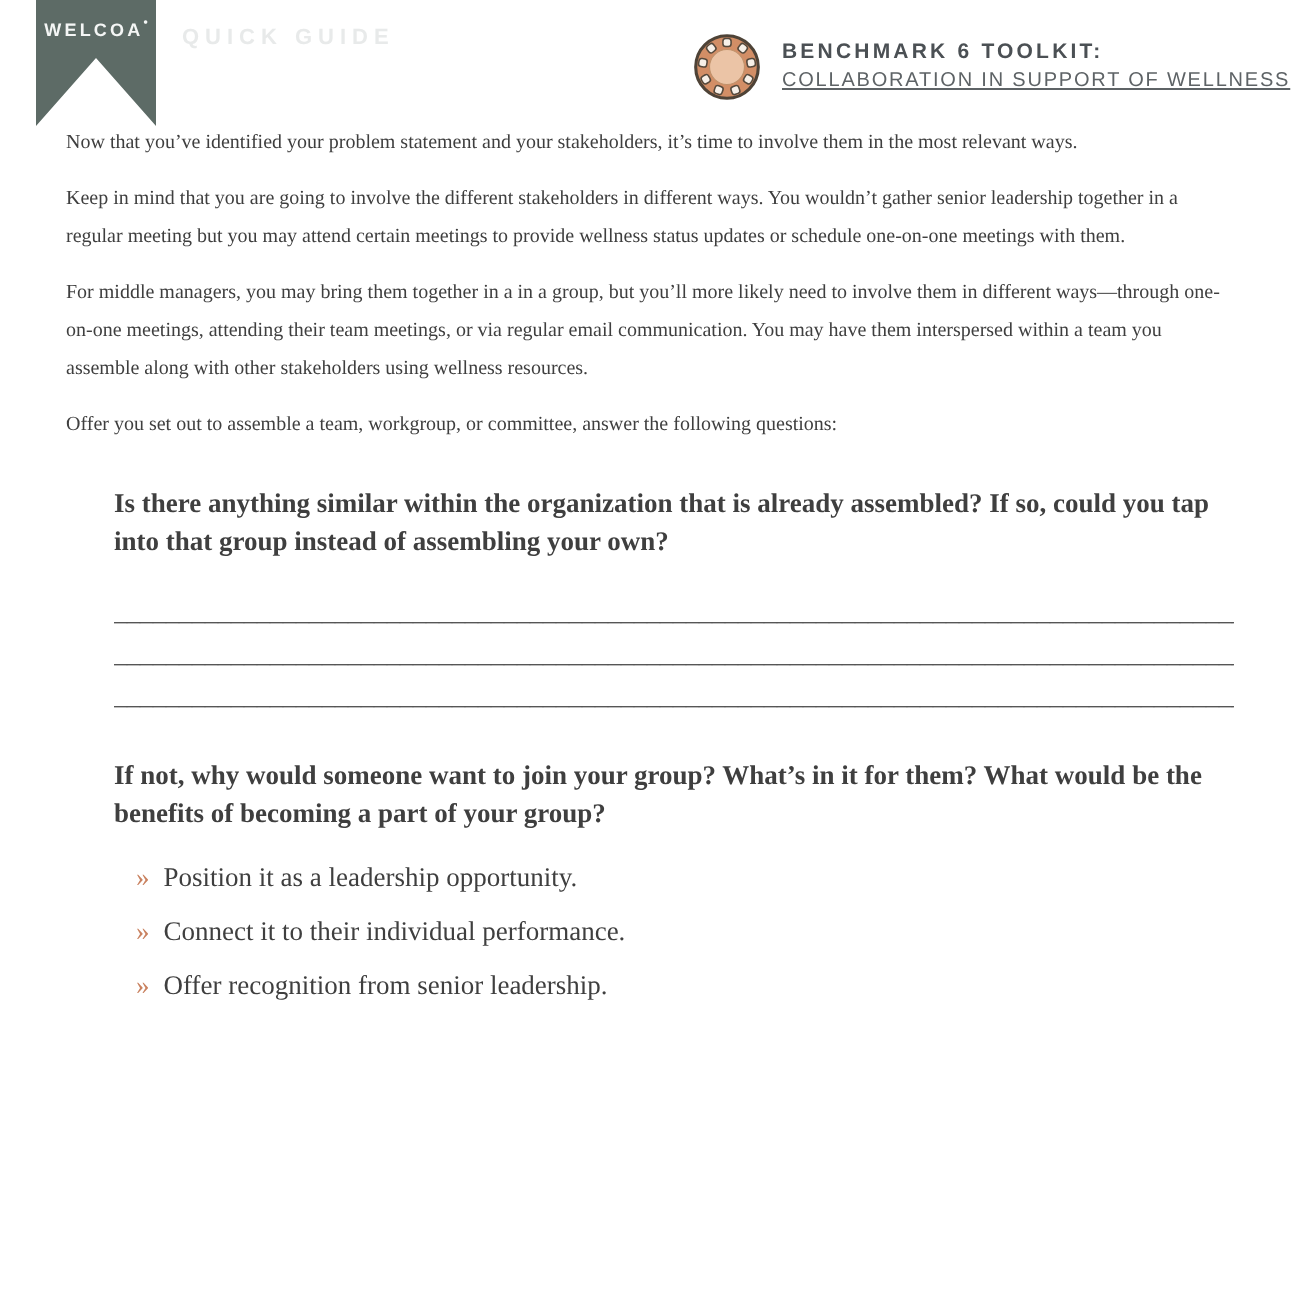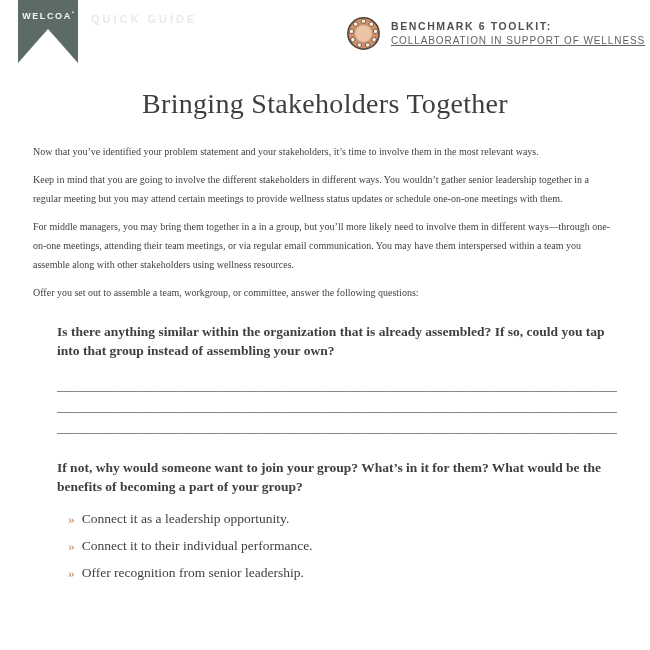--- a/index.html
+++ b/index.html
@@ -96,40 +96,39 @@
         </g>
       </svg>
     </div>
     <div class="toolkit">
       <div class="toolkit-title">BENCHMARK 6 TOOLKIT:</div>
       <div class="toolkit-subtitle">COLLABORATION IN SUPPORT OF WELLNESS</div>
     </div>
   </header>
 
   <main>
-    <h1>Bringing Stakeholders Together</h1>
 
     <p class="body">Now that you’ve identified your problem statement and your stakeholders, it’s time to involve them in the most relevant ways.</p>
     <p class="body">Keep in mind that you are going to involve the different stakeholders in different ways. You wouldn’t gather senior leadership together in a regular meeting but you may attend certain meetings to provide wellness status updates or schedule one-on-one meetings with them.</p>
     <p class="body">For middle managers, you may bring them together in a in a group, but you’ll more likely need to involve them in different ways—through one-on-one meetings, attending their team meetings, or via regular email communication. You may have them interspersed within a team you assemble along with other stakeholders using wellness resources.</p>
     <p class="body">Offer you set out to assemble a team, workgroup, or committee, answer the following questions:</p>
 
     <p class="q">Is there anything similar within the organization that is already assembled? If so, could you tap into that group instead of assembling your own?</p>
 
     <div class="rules">
       <div class="rule">________________________________________________________________________________________________________________________</div>
       <div class="rule">________________________________________________________________________________________________________________________</div>
       <div class="rule">________________________________________________________________________________________________________________________</div>
     </div>
 
     <p class="q q2">If not, why would someone want to join your group? What’s in it for them? What would be the benefits of becoming a part of your group?</p>
 
 
     <ul class="ideas">
-      <li><span class="marker">»</span><span>Connect it as a leadership opportunity.</span></li>
+      <li><span class="marker">»</span><span>Position it as a leadership opportunity.</span></li>
       <li><span class="marker">»</span><span>Connect it to their individual performance.</span></li>
       <li><span class="marker">»</span><span>Offer recognition from senior leadership.</span></li>
       <li></li>
     </ul>
 
   </main>
 
 </div>
 
 </body></html>

